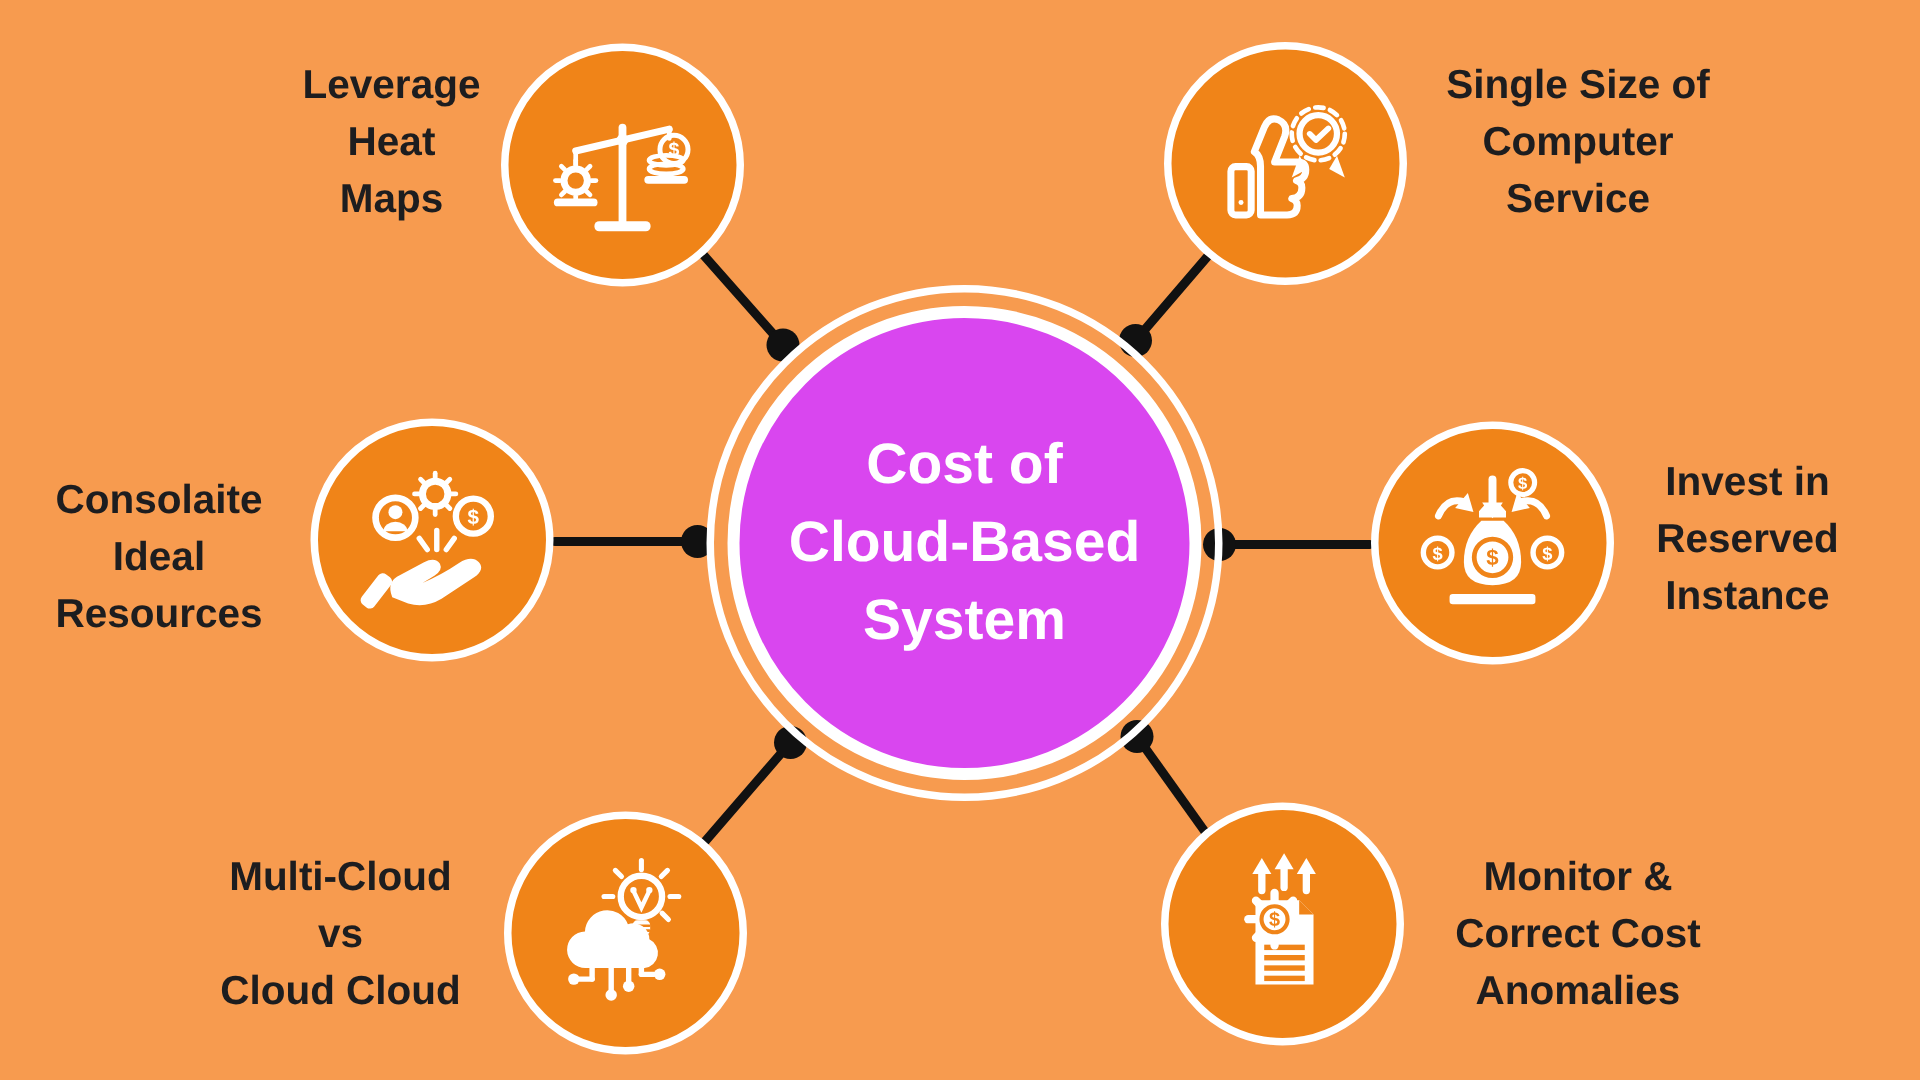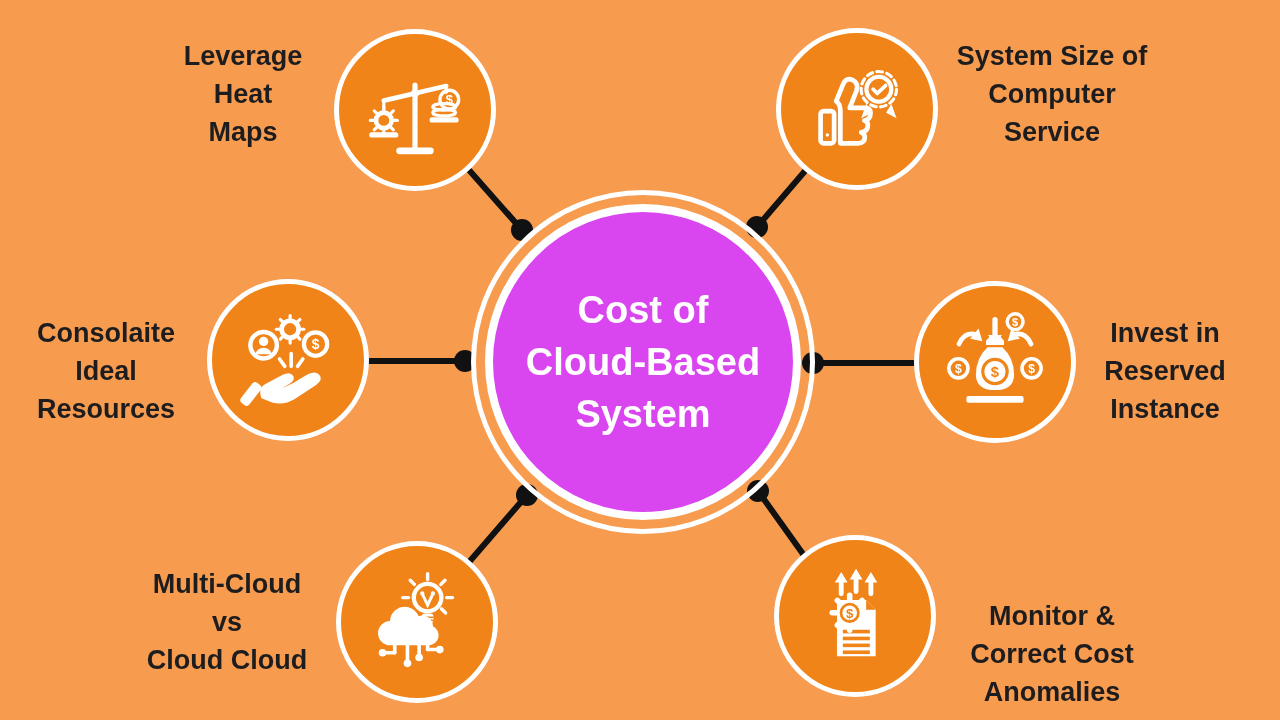--- a/index.html
+++ b/index.html
@@ -15,26 +15,26 @@
   .node{position:absolute;width:152px;height:152px;border:5px solid #fff;border-radius:50%;
         background:#F08418;display:flex;align-items:center;justify-content:center;}
   .n-tl{left:334px;top:29px;}
   .n-tr{left:776px;top:28px;}
   .n-ml{left:207px;top:279px;}
   .n-mr{left:914px;top:281px;}
   .n-bl{left:336px;top:541px;}
   .n-br{left:774px;top:535px;}
   .label{position:absolute;color:#1D1D1F;font-size:27px;line-height:38px;font-weight:700;
          text-align:center;white-space:pre-line;}
-  .l-tl{left:113px;top:37px;width:260px;}
+  .l-tl{left:131px;top:37px;width:260px;}
   .l-tr{left:922px;top:37px;width:260px;}
   .l-ml{left:0px;top:302px;width:212px;margin-top:12px;}
-  .l-mr{left:1055px;top:314px;width:220px;}
+  .l-mr{left:1055px;top:302px;width:220px;}
   .l-bl{left:97px;top:565px;width:260px;}
-  .l-br{left:922px;top:565px;width:260px;margin-top:32px;}
+  .l-br{left:922px;top:565px;width:260px;}
   svg text{font-family:"Liberation Sans",sans-serif;font-weight:700;}
 </style>
 </head>
 <body>
 
 <div class="stage">
 
   <svg class="connectors" viewBox="0 0 1280 720">
     <g stroke="#111" stroke-width="6" fill="#111" stroke-linecap="round">
       <g>
@@ -227,21 +227,21 @@
         <circle cx="45" cy="47" r="12" fill="#fff" stroke="none"></circle>
         <circle cx="45" cy="47" r="8.2" fill="#fff" stroke="#F08418" stroke-width="2.6"></circle>
         <text x="45" y="51.5" font-size="12.5" fill="#F08418" stroke="none" text-anchor="middle">$</text>
       </g>
     </svg>
   </div>
 
   <div class="label l-tl">Leverage
 Heat
 Maps</div>
-  <div class="label l-tr">System Size of
+  <div class="label l-tr">Single Size of
 Computer
 Service</div>
   <div class="label l-ml">Consolaite
 Ideal
 Resources</div>
   <div class="label l-mr">Invest in
 Reserved
 Instance</div>
   <div class="label l-bl">Multi-Cloud
 vs

